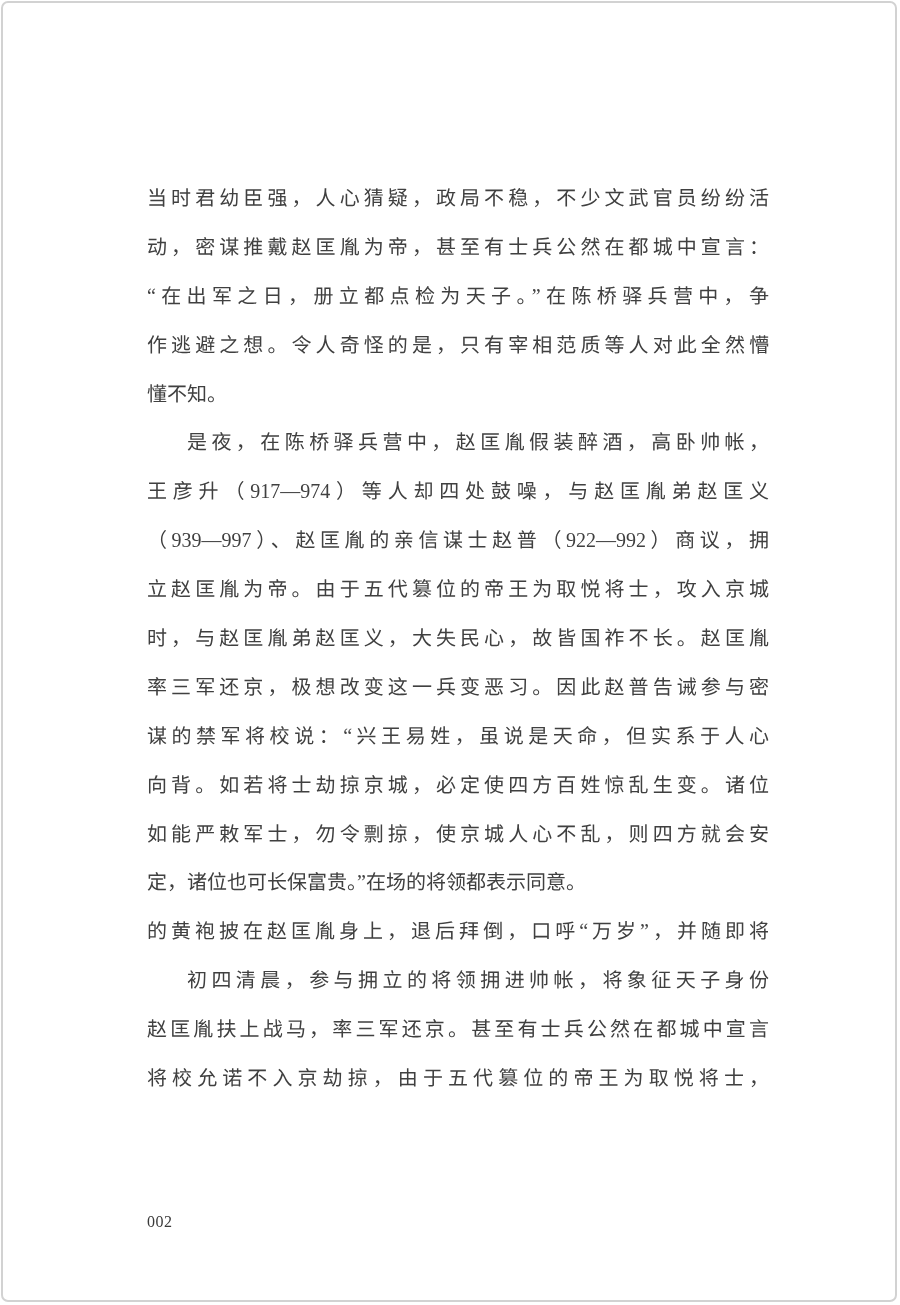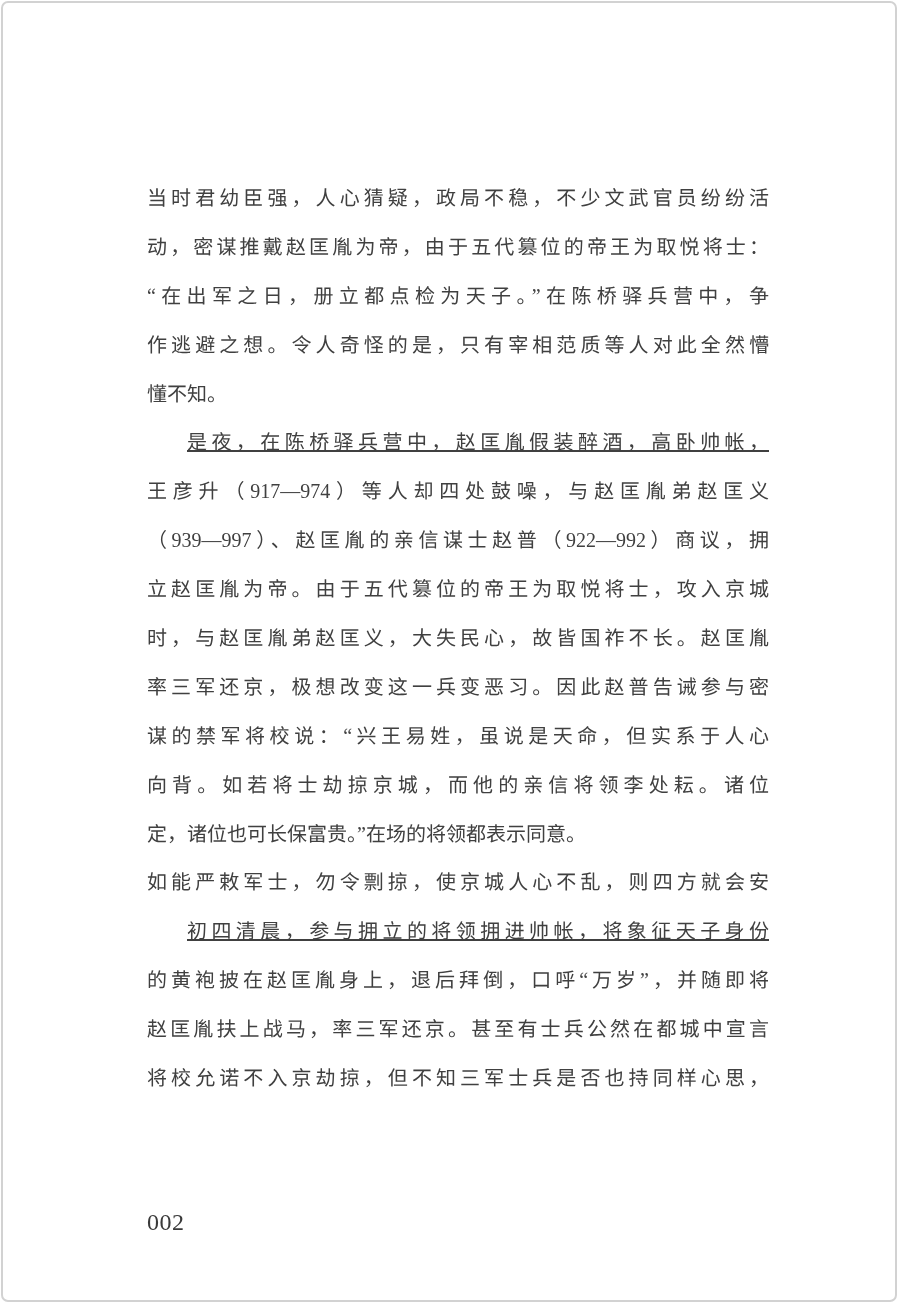--- a/index.html
+++ b/index.html
@@ -41,67 +41,66 @@
     letter-spacing: 0;
     text-align: justify;
     text-align-last: justify;
     text-justify: inter-ideograph;
     overflow: hidden;
     white-space: nowrap;
     color: #404040;
   }
   .line.indent {
     text-indent: 2em;
-    text-decoration: underline;
   }
   .line.short {
     text-align-last: left;
   }
   .folio {
     position: absolute;
     left: 144px;
     top: 1207px;
-    font-size: 24px;
+    font-size: 16px;
     line-height: 24px;
     letter-spacing: 0.5px;
     color: #3a3a3a;
   }
 </style>
 </head>
 <body>
 
 <div class="page">
 
   <div class="text-block">
 
     <div class="para">
       <span class="line">当时君幼臣强，人心猜疑，政局不稳，不少文武官员纷纷活</span>
-      <span class="line">动，密谋推戴赵匡胤为帝，由于五代篡位的帝王为取悦将士：</span>
+      <span class="line">动，密谋推戴赵匡胤为帝，甚至有士兵公然在都城中宣言：</span>
       <span class="line">“在出军之日，册立都点检为天子。”在陈桥驿兵营中，争</span>
       <span class="line">作逃避之想。令人奇怪的是，只有宰相范质等人对此全然懵</span>
       <span class="line short">懂不知。</span>
     </div>
 
     <div class="para">
       <span class="line indent">是夜，在陈桥驿兵营中，赵匡胤假装醉酒，高卧帅帐，</span>
       <span class="line">王彦升（917—974）等人却四处鼓噪，与赵匡胤弟赵匡义</span>
       <span class="line">（939—997）、赵匡胤的亲信谋士赵普（922—992）商议，拥</span>
       <span class="line">立赵匡胤为帝。由于五代篡位的帝王为取悦将士，攻入京城</span>
       <span class="line">时，与赵匡胤弟赵匡义，大失民心，故皆国祚不长。赵匡胤</span>
       <span class="line">率三军还京，极想改变这一兵变恶习。因此赵普告诫参与密</span>
       <span class="line">谋的禁军将校说：“兴王易姓，虽说是天命，但实系于人心</span>
-      <span class="line">向背。如若将士劫掠京城，而他的亲信将领李处耘。诸位</span>
+      <span class="line">向背。如若将士劫掠京城，必定使四方百姓惊乱生变。诸位</span>
+      <span class="line">如能严敕军士，勿令剽掠，使京城人心不乱，则四方就会安</span>
       <span class="line short">定，诸位也可长保富贵。”在场的将领都表示同意。</span>
-      <span class="line">如能严敕军士，勿令剽掠，使京城人心不乱，则四方就会安</span>
     </div>
 
     <div class="para">
+      <span class="line">的黄袍披在赵匡胤身上，退后拜倒，口呼“万岁”，并随即将</span>
       <span class="line indent">初四清晨，参与拥立的将领拥进帅帐，将象征天子身份</span>
-      <span class="line">的黄袍披在赵匡胤身上，退后拜倒，口呼“万岁”，并随即将</span>
       <span class="line">赵匡胤扶上战马，率三军还京。甚至有士兵公然在都城中宣言</span>
-      <span class="line">将校允诺不入京劫掠，但不知三军士兵是否也持同样心思，</span>
+      <span class="line">将校允诺不入京劫掠，由于五代篡位的帝王为取悦将士，</span>
     </div>
 
   </div>
 
   <div class="folio">002</div>
 
 </div>
 
 </body></html>

